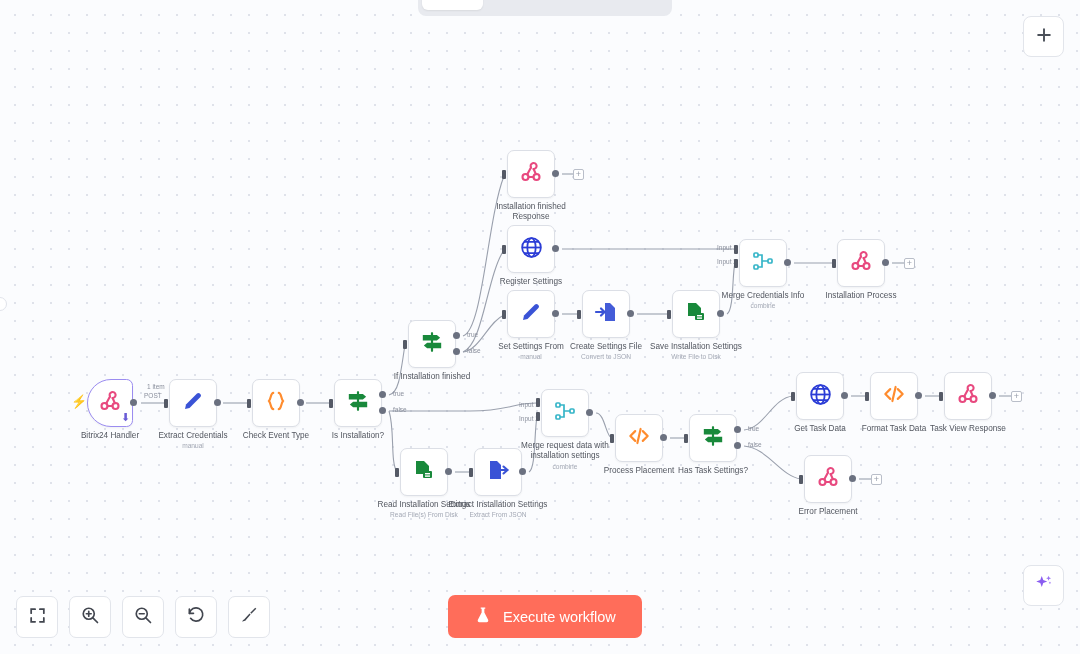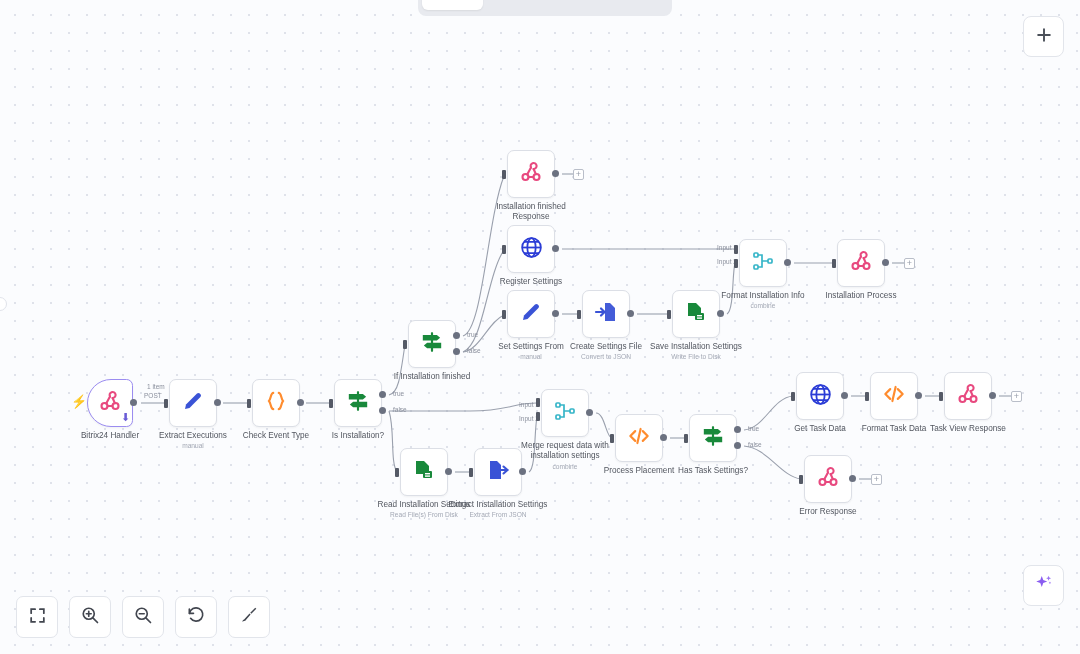--- a/index.html
+++ b/index.html
@@ -289,21 +289,21 @@
     <div class="pin-in" style="left:-5px;top:20px"></div>
     <div class="node-box">
       <span>
         <svg width="24" height="24" viewBox="0 0 24 24" fill="#3a53d6">
             <path d="M4 20l1-4.5L16 4.6a2 2 0 0 1 2.8 0l.6.6a2 2 0 0 1 0 2.8L8.5 19 4 20z"></path>
           </svg>
       </span>
     </div>
     <div class="pin" style="left:45px;top:20px"></div>
     <div class="node-label">
-      <span>Extract Executions</span>
+      <span>Extract Credentials</span>
       <span class="node-sub">manual</span>
     </div>
   </div>
 
   <div class="node" style="left:252px;top:379px">
     <div class="pin-in" style="left:-5px;top:20px"></div>
     <div class="node-box">
       <span>
         <svg width="26" height="26" viewBox="0 0 24 24" fill="none" stroke="#ff8c2e" stroke-width="1.9" stroke-linecap="round">
           <path d="M9.5 4.5C7 4.5 7.6 9.5 5.5 12c2.1 2.5 1.5 7.5 4 7.5"></path>
@@ -441,21 +441,21 @@
         <svg width="24" height="24" viewBox="0 0 24 24" fill="none" stroke="#36b5c8" stroke-width="1.7">
           <rect x="3" y="4" width="4" height="4" rx="1"></rect>
             <rect x="3" y="16" width="4" height="4" rx="1"></rect>
           <rect x="17" y="10" width="4" height="4" rx="1"></rect>
           <path d="M7 6h4v6h6M7 18h4v-6"></path>
         </svg>
       </span>
     </div>
     <div class="pin" style="left:45px;top:20px"></div>
     <div class="node-label">
-      <span>Format Installation Info</span>
+      <span>Merge Credentials Info</span>
       <span class="node-sub">combine</span>
     </div>
   </div>
 
   <div class="node" style="left:837px;top:239px">
     <div class="pin-in" style="left:-5px;top:20px"></div>
     <div class="node-box">
       <span>
         <svg width="24" height="24" viewBox="0 0 24 24" fill="none" stroke="#e8497f" stroke-width="2.1" stroke-linecap="round">
           <circle cx="6.5" cy="17" r="3"></circle>
@@ -615,21 +615,21 @@
           <circle cx="6.5" cy="17" r="3"></circle>
             <circle cx="17.5" cy="17" r="3"></circle>
           <path d="M8.2 14.5 L12 7.5"></path>
             <path d="M12 7.5 a3 3 0 1 1 2.6 1.5"></path>
             <path d="M14.6 9 L17 14.4"></path>
             <path d="M9.5 17 L14.5 17"></path>
         </svg>
       </span>
     </div>
     <div class="pin" style="left:45px;top:20px"></div>
-    <div class="node-label">Error Response</div>
+    <div class="node-label">Error Placement</div>
   </div>
 
   <div class="toolbar">
     <div class="tbtn">
       <span>
         <svg width="19" height="19" viewBox="0 0 24 24" fill="none" stroke="#42464f" stroke-width="2.2" stroke-linecap="round">
           <path d="M4 9V4h5"></path>
             <path d="M20 9V4h-5"></path>
             <path d="M4 15v5h5"></path>
             <path d="M20 15v5h-5"></path>
@@ -666,20 +666,28 @@
       <span>
         <svg width="20" height="20" viewBox="0 0 24 24" fill="#42464f">
           <path d="M19.5 3.2l1.3 1.3-6 6-1.3-1.3z"></path>
           <path d="M12.6 10.1l1.3 1.3-6.4 7.4c-.9 1-2.4-.5-1.4-1.4z"></path>
           <path d="M5.1 17.3l1.6 1.6-2.8 1.2z"></path>
         </svg>
       </span>
     </div>
   </div>
 
+  <button class="exec-btn">
+    <span>
+      <svg width="18" height="18" viewBox="0 0 24 24" fill="#ffffff">
+        <path d="M9 2h6v1.6h-1.2v5.2l5 9.4c.8 1.5-.3 3.3-2 3.3H7.2c-1.7 0-2.8-1.8-2-3.3l5-9.4V3.6H9z"></path>
+      </svg>
+    </span>
+    <span>Execute workflow</span>
+  </button>
 
   <div class="corner-btn" id="add-node-btn">
     <span>
       <svg width="20" height="20" viewBox="0 0 24 24" fill="none" stroke="#4b5059" stroke-width="2.3" stroke-linecap="round">
         <path d="M12 5v14M5 12h14"></path>
       </svg>
     </span>
   </div>
 
   <div class="corner-btn" id="ai-btn">

